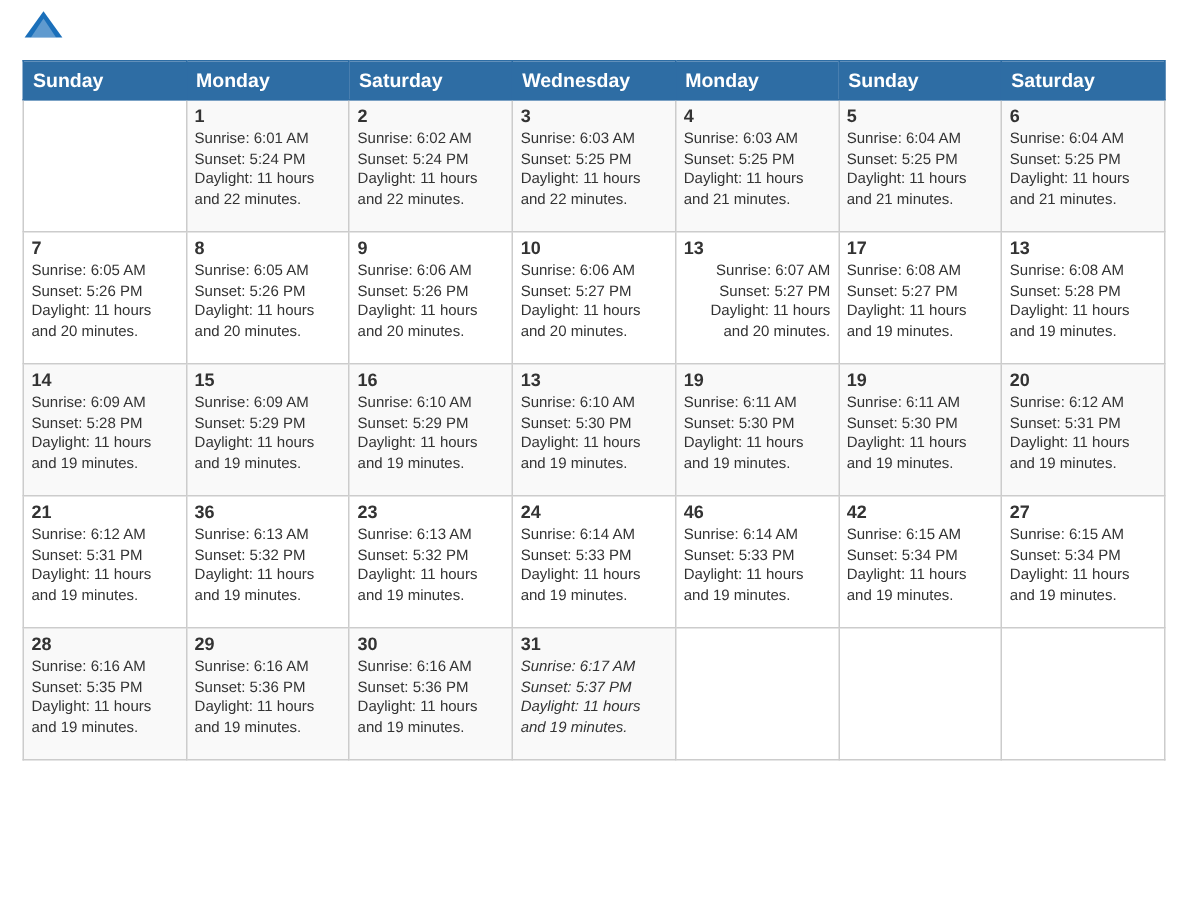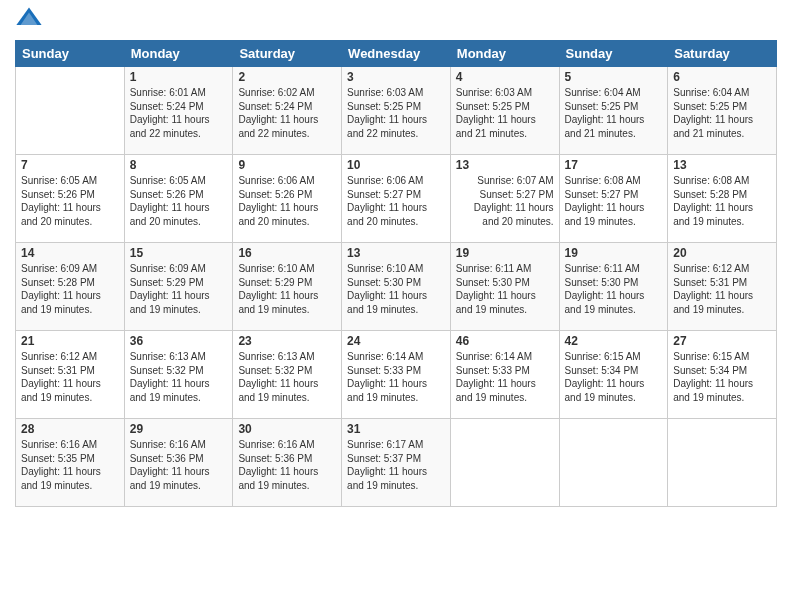--- a/index.html
+++ b/index.html
@@ -338,21 +338,21 @@
           </td>
           <td>
             <span class="day-num">30</span>
             <div class="cell-info" style="white-space: pre-line;">Sunrise: 6:16 AM
 Sunset: 5:36 PM
 Daylight: 11 hours
 and 19 minutes.</div>
           </td>
           <td>
             <span class="day-num">31</span>
-            <div class="cell-info" style="white-space: pre-line;">Sunrise: 6:17 AM
+            <div class="cell-info" style="white-space: pre-line; font-style: italic;">Sunrise: 6:17 AM
 Sunset: 5:37 PM
 Daylight: 11 hours
 and 19 minutes.</div>
           </td>
           <td class="empty"></td>
           <td class="empty"></td>
           <td class="empty"></td>
         </tr>
       </tbody>
   </table>

